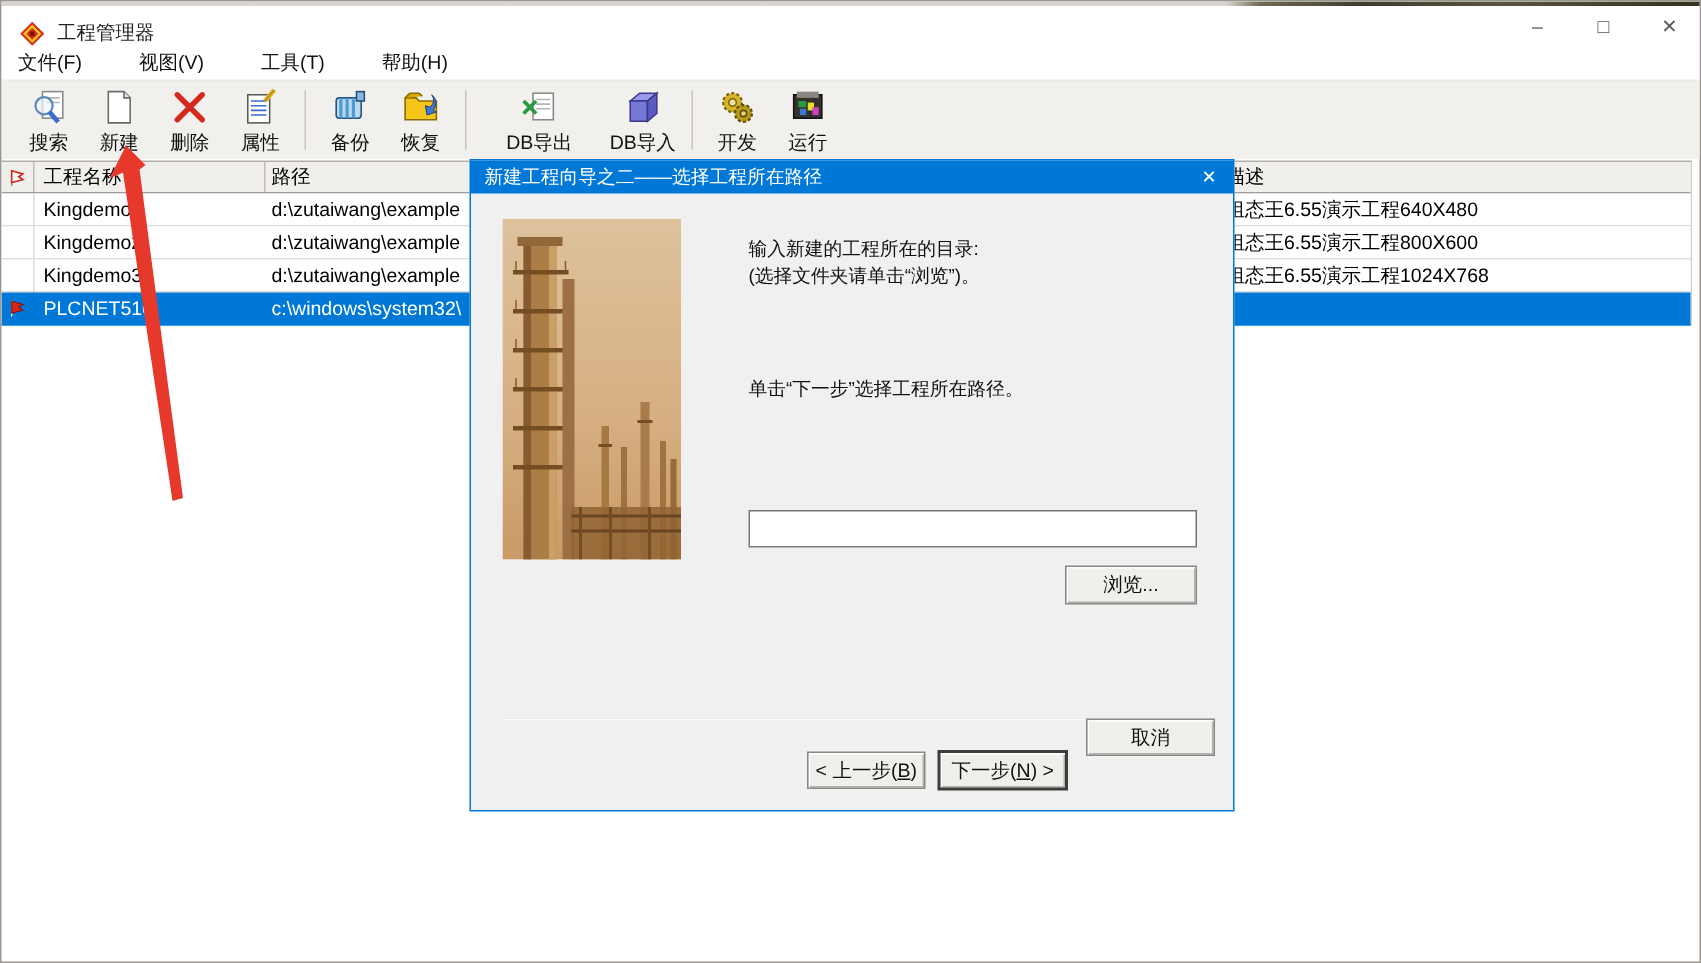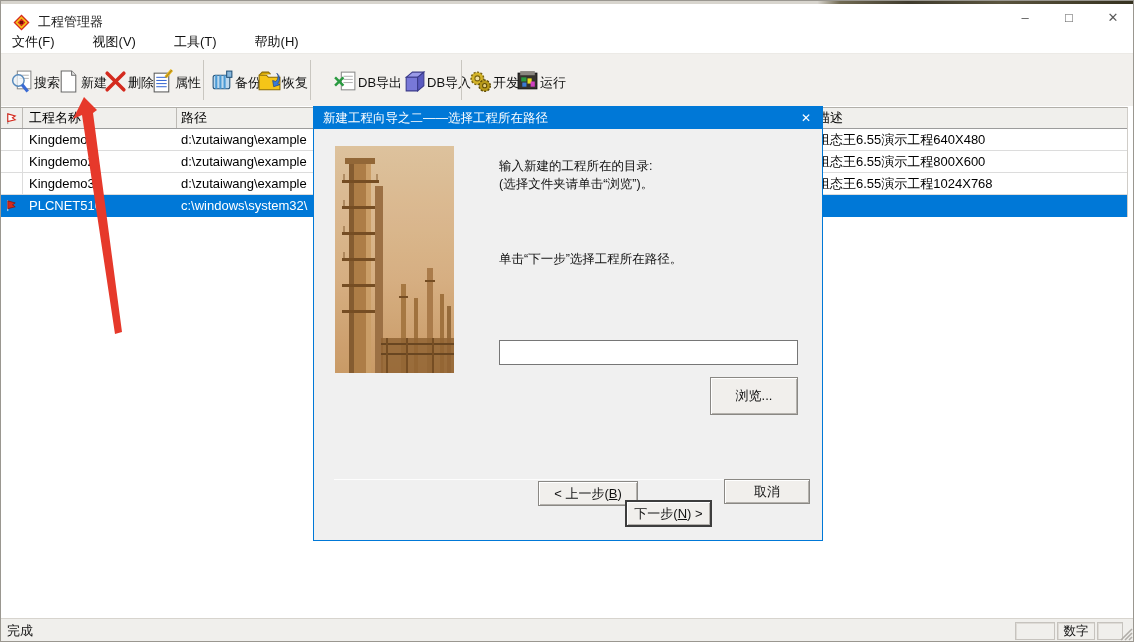--- a/index.html
+++ b/index.html
@@ -17,21 +17,21 @@
   .win-controls { position:absolute; right:0; top:0; height:27px; display:flex; }
   .win-btn { width:44px; height:27px; display:flex; align-items:center; justify-content:center;
              color:#5a5a5a; font-size:13px; }
   
   .menubar { position:absolute; left:0; top:30px; width:1134px; height:23px; background:#ffffff;
              display:flex; align-items:center; border-bottom:1px solid #eceae6;gap:16px; }
   .menu-item { padding:3px 11px; font-size:13px; color:#111; }
   
   .toolbar { position:absolute; left:0; top:53px; width:1134px; height:52px; background:#f2f0ed;
              display:flex; align-items:center; }
-  .tbtn { width:47px; height:48px; display:flex; flex-direction:row; align-items:center;
+  .tbtn { width:47px; height:48px; display:flex; flex-direction:column; align-items:center;
           justify-content:flex-start; padding-top:3px; }
   .tbtn.wide { width:53px;margin-left:16px; }
   .tbtn svg { width:25px; height:25px; flex:none; }
   .tlabel { font-size:13px; color:#111; margin-top:2px; white-space:nowrap; }
   .tsep { width:1px; height:40px; background:#c9c6c0; margin:0 6px; }
   .toolbar-lead { width:8px; }
   
   .table { position:absolute; left:0; top:106px; width:1127px; border-top:1px solid #b2afa9;
            border-right:1px solid #d0cdc8; font-size:13px; z-index:1; }
   .thead { display:flex; height:21px; background:#f0efec; border-bottom:1px solid #9c9c9c; }
@@ -64,24 +64,24 @@
                align-items:center; justify-content:center; color:#fff; font-size:12px; }
   .dlg-photo { position:absolute; left:21px; top:39px; width:119px; height:227px; }
   .dlg-text { position:absolute; left:185px; font-size:12.5px; color:#111; line-height:18px; }
   .dlg-input { position:absolute; left:185px; top:233px; width:299px; height:25px;
                border:1px solid #767676; background:#fff; font-size:13px; padding:0 4px;
                font-family:"Liberation Sans","DejaVu Sans",sans-serif; }
   .btn3d { background:#f1efec; border:1px solid #8a8884;
            box-shadow:inset 1px 1px 0 #ffffff, inset -1px -1px 0 #b4b1ac;
            font-size:13px; color:#111; display:flex; align-items:center; justify-content:center;
            font-family:"Liberation Sans","DejaVu Sans",sans-serif; }
-  .dlg-browse { position:absolute; left:396px; top:270px; width:88px; height:38px; }
+  .dlg-browse { position:absolute; left:396px; top:270px; width:88px; height:26px; }
   .dlg-sep { position:absolute; left:20px; top:372px; width:470px; height:1px; background:#bdbab5;
              border-bottom:1px solid #fdfdfd; }
-  .dlg-back { position:absolute; left:224px; top:374px; width:100px; height:25px; }
+  .dlg-back { position:absolute; left:224px; top:394px; width:79px; height:25px; }
   .dlg-next { position:absolute; left:311px; top:393px; width:87px; height:27px;
               border:2px solid #3d3d3d; }
   .dlg-cancel { position:absolute; left:410px; top:372px; width:86px; height:25px; }
   .u { text-decoration:underline; }
   
   .arrow-overlay { position:absolute; left:0; top:0; width:1134px; height:642px;
                    pointer-events:none; z-index:60; }
 </style>
 </head>
 <body>
@@ -245,31 +245,20 @@
           <line x1="3" y1="1.5" x2="3" y2="13" stroke="#eee" stroke-width="1"></line>
           <polygon points="3,2 11,4.2 8,6.3 11,8.4 3,10.4" fill="#d42a1e" stroke="#8a1208" stroke-width="0.8"></polygon>
         </svg>
       </div>
       <div class="cell name-col">PLCNET510</div>
       <div class="cell path-col">c:\windows\system32\</div>
       <div class="cell desc-col"></div>
     </div>
   </div>
 
-  <div class="statusbar">
-    <span class="status-left">完成</span>
-    <div class="status-panel" style="left:1014px; width:40px;"></div>
-    <div class="status-panel" style="left:1056px; width:38px;">数字</div>
-    <div class="status-panel" style="left:1096px; width:26px;"></div>
-    <svg class="grip" width="13" height="13" viewBox="0 0 13 13">
-      <line x1="12" y1="1" x2="1" y2="12" stroke="#b0ada8" stroke-width="1.6"></line>
-      <line x1="12" y1="5" x2="5" y2="12" stroke="#b0ada8" stroke-width="1.6"></line>
-      <line x1="12" y1="9" x2="9" y2="12" stroke="#b0ada8" stroke-width="1.6"></line>
-    </svg>
-  </div>
 
   <div class="dialog">
     <div class="dlg-titlebar">
       <span>新建工程向导之二——选择工程所在路径</span>
     </div>
     <div class="dlg-close">✕</div>
 
     <svg class="dlg-photo" viewBox="0 0 119 227" preserveAspectRatio="none">
       <defs>
         <linearGradient id="sky" x1="0" y1="0" x2="0" y2="1">

